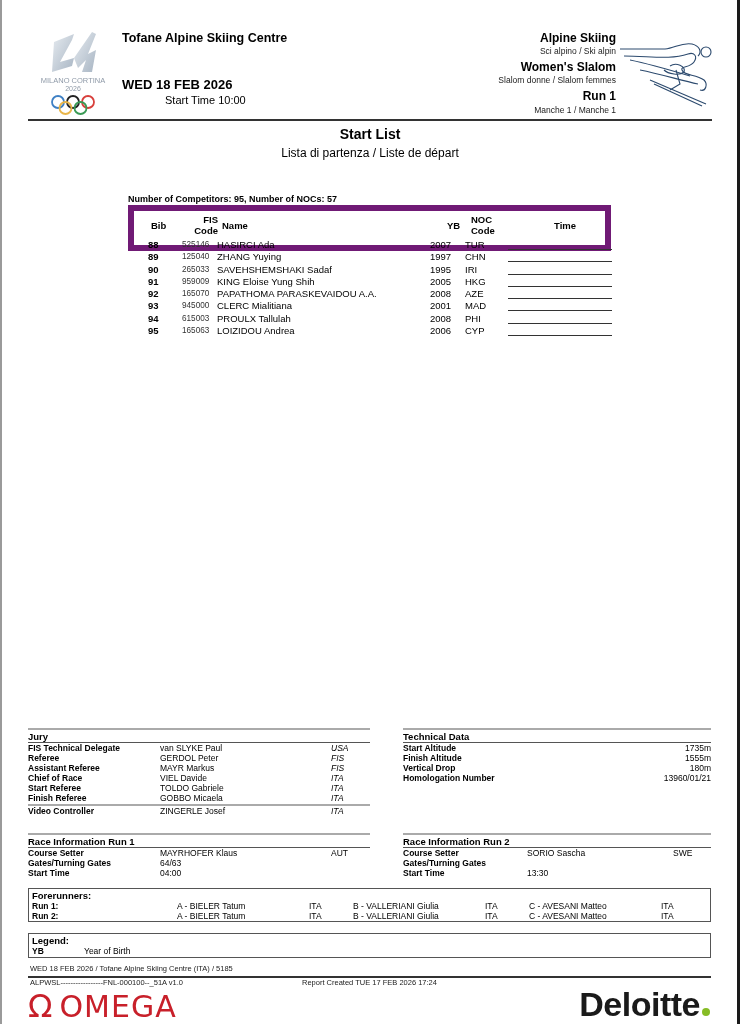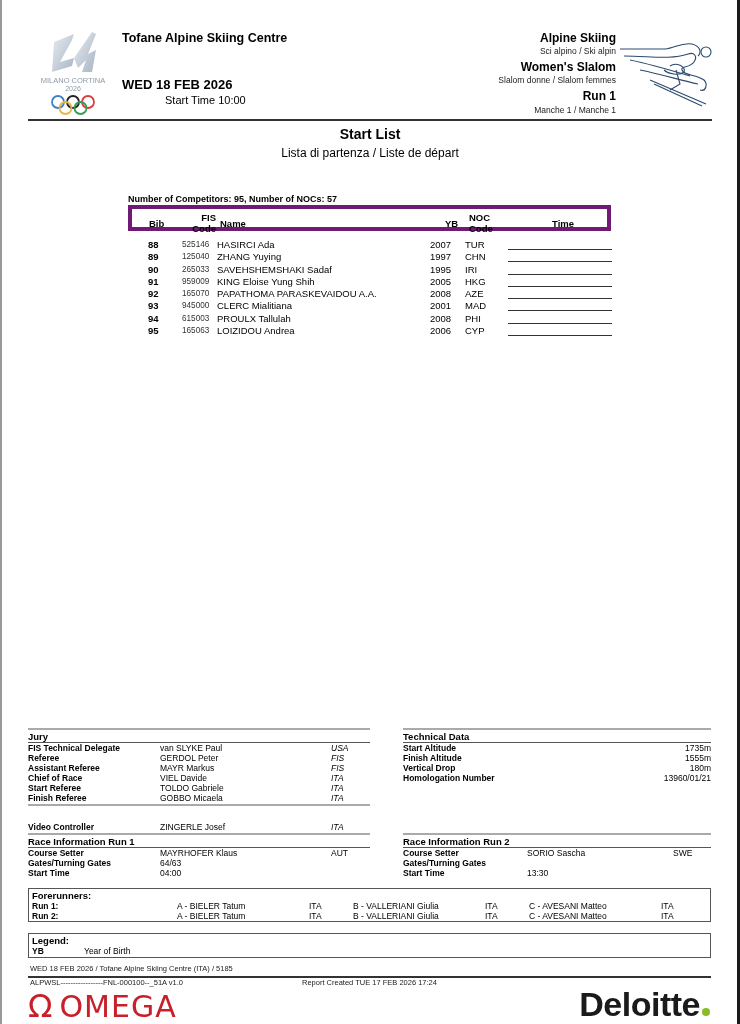--- a/index.html
+++ b/index.html
@@ -25,21 +25,21 @@
   .header-rule { left: 28px; top: 119px; width: 684px; height: 2px; background: #333; }
 
   
   .title { left: 0; width: 740px; top: 126px; text-align: center; font-size: 14px; font-weight: bold; }
   .subtitle { left: 0; width: 740px; top: 146px; text-align: center; font-size: 12px; }
 
   
   .summary { left: 128px; top: 194px; font-size: 9px; font-weight: bold; }
 
   
-  .thead { left: 128px; top: 205px; width: 483px; height: 26px; border: 4px solid #701a75; }
+  .thead { left: 128px; top: 205px; width: 483px; height: 46px; border: 6px solid #701a75; }
   .th { position: absolute; font-size: 9.5px; font-weight: bold; line-height: 11px; }
   .th-bib { left: 17px; top: 9px; }
   .th-fis { left: 56px; top: 3px; text-align: right; width: 28px; }
   .th-name { left: 88px; top: 9px; }
   .th-yb { left: 313px; top: 9px; }
   .th-noc { left: 337px; top: 3px; }
   .th-time { left: 420px; top: 9px; }
 
   
   .rows { left: 128px; top: 239px; width: 485px; }
@@ -261,21 +261,21 @@
     <span class="k">Start Referee</span>
     <span class="v">TOLDO Gabriele</span>
     <span class="n">ITA</span>
   </div>
   <div class="kv">
     <span class="k">Finish Referee</span>
     <span class="v">GOBBO Micaela</span>
     <span class="n">ITA</span>
   </div>
   <div class="jury-end"></div>
-  <div class="kv" style="margin-top:16px">
+  <div class="kv" style="margin-top:0">
     <span class="k">Video Controller</span>
     <span class="v">ZINGERLE Josef</span>
     <span class="n">ITA</span>
   </div>
 </div>
 
 <div class="sec tech">
   <div class="sec-title">Technical Data</div>
   <div class="kv">
     <span class="k">Start Altitude</span>

